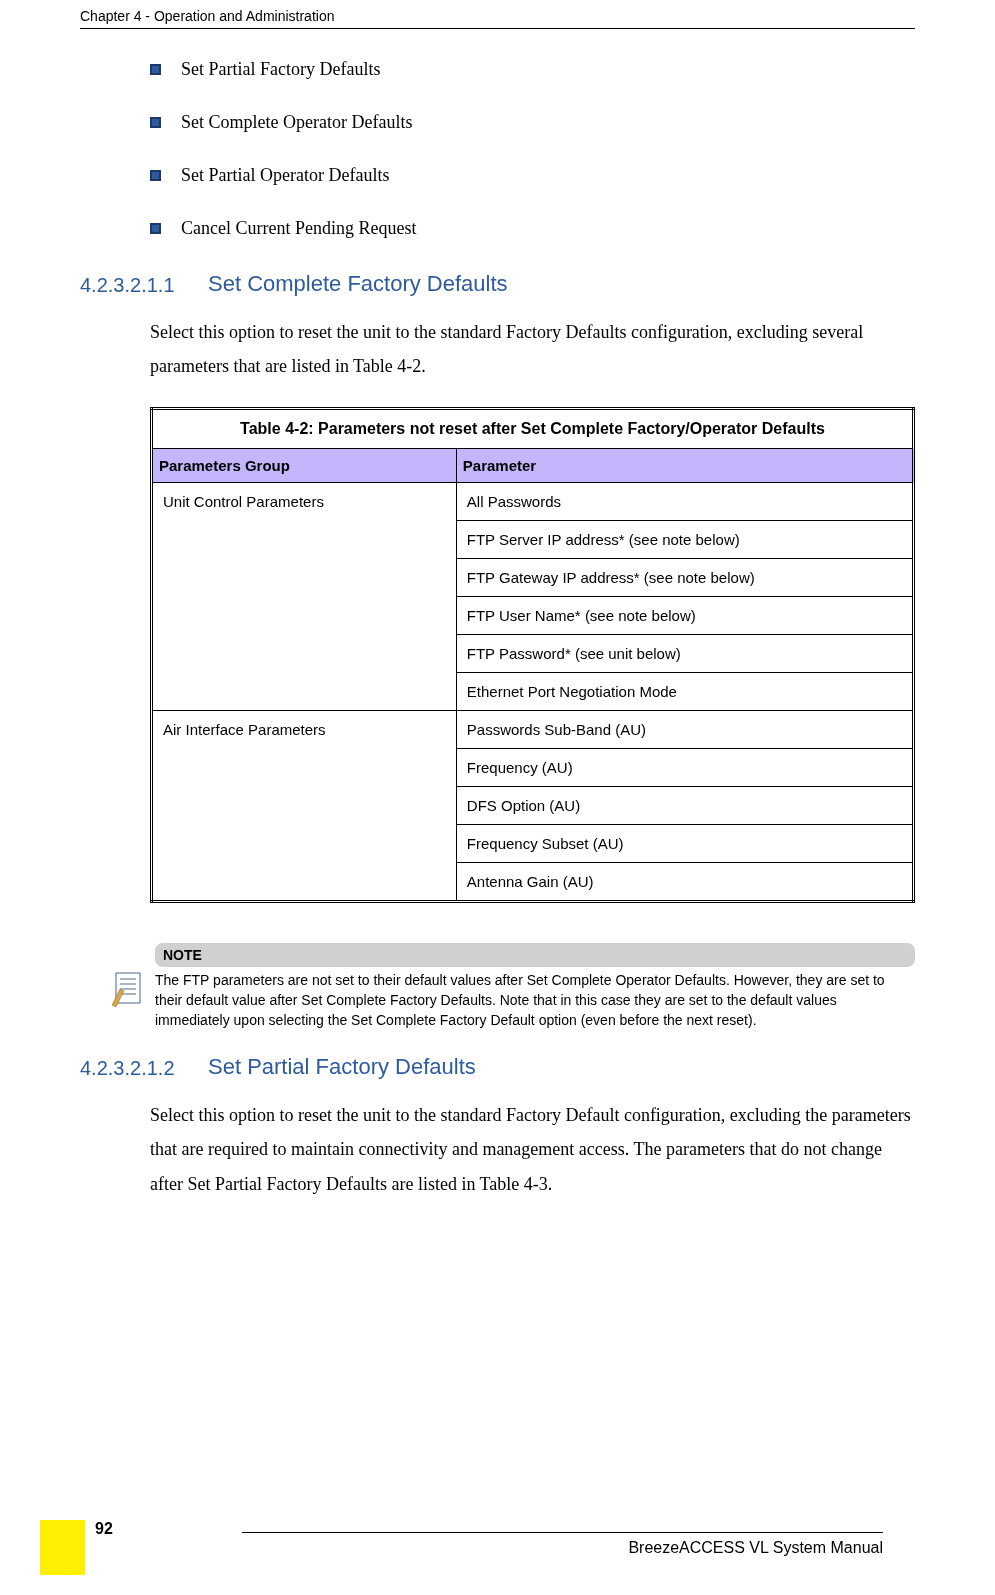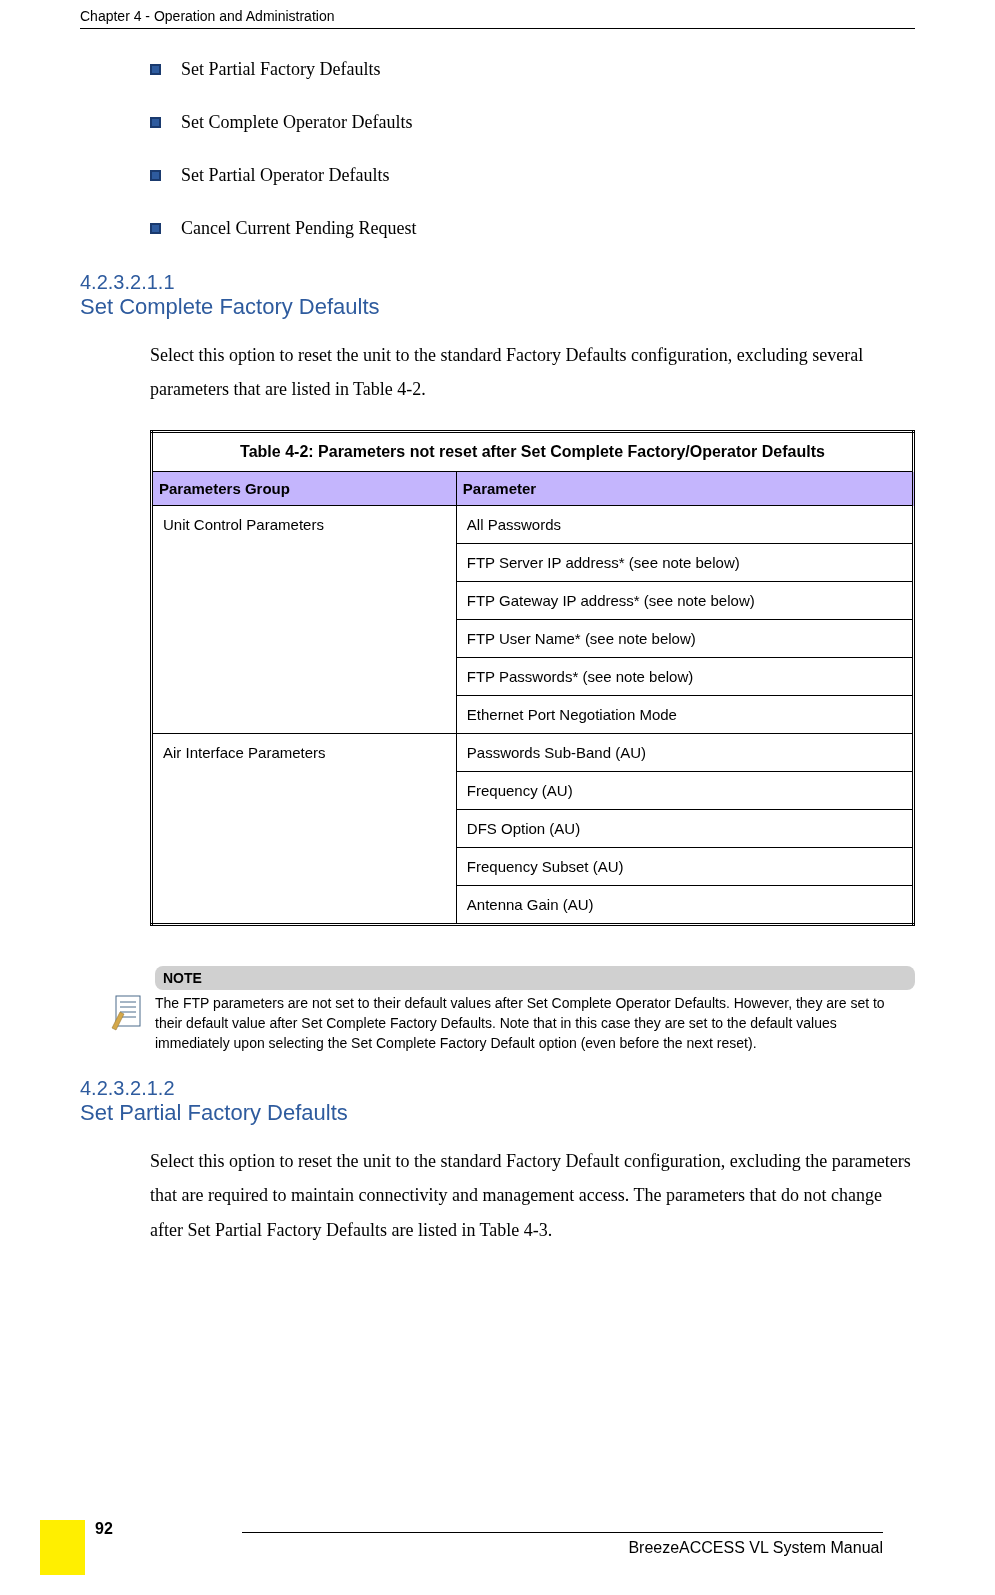--- a/index.html
+++ b/index.html
@@ -37,24 +37,23 @@
     .bullet-square {
       width: 11px;
       height: 11px;
       background: #2e5b9e;
       border: 2px solid #1a3a6e;
       margin-right: 20px;
       flex-shrink: 0;
     }
     .section-heading {
       display: flex;
-      align-items: flex-start;
+      align-items: flex-end;
       margin-bottom: 18px;
       margin-left: -70px;
-      flex-direction: column;
     }
     .section-num {
       color: #2e5b9e;
       font-family: Arial, Helvetica, sans-serif;
       font-size: 20px;
       margin-right: 18px;
       min-width: 110px;
     }
     .section-title {
       color: #2e5b9e;
@@ -210,21 +209,21 @@
       <tr class="data-row">
             <td>FTP Server IP address* (see note below)</td>
           </tr>
       <tr class="data-row">
             <td>FTP Gateway IP address* (see note below)</td>
           </tr>
       <tr class="data-row">
             <td>FTP User Name* (see note below)</td>
           </tr>
       <tr class="data-row">
-            <td>FTP Passwords* (see note below)</td>
+            <td>FTP Password* (see unit below)</td>
           </tr>
       <tr class="data-row">
             <td>Ethernet Port Negotiation Mode</td>
           </tr>
       <tr class="data-row">
         <td rowspan="5">Air Interface Parameters</td>
         <td>Passwords Sub-Band (AU)</td>
       </tr>
       <tr class="data-row">
             <td>Frequency (AU)</td>

